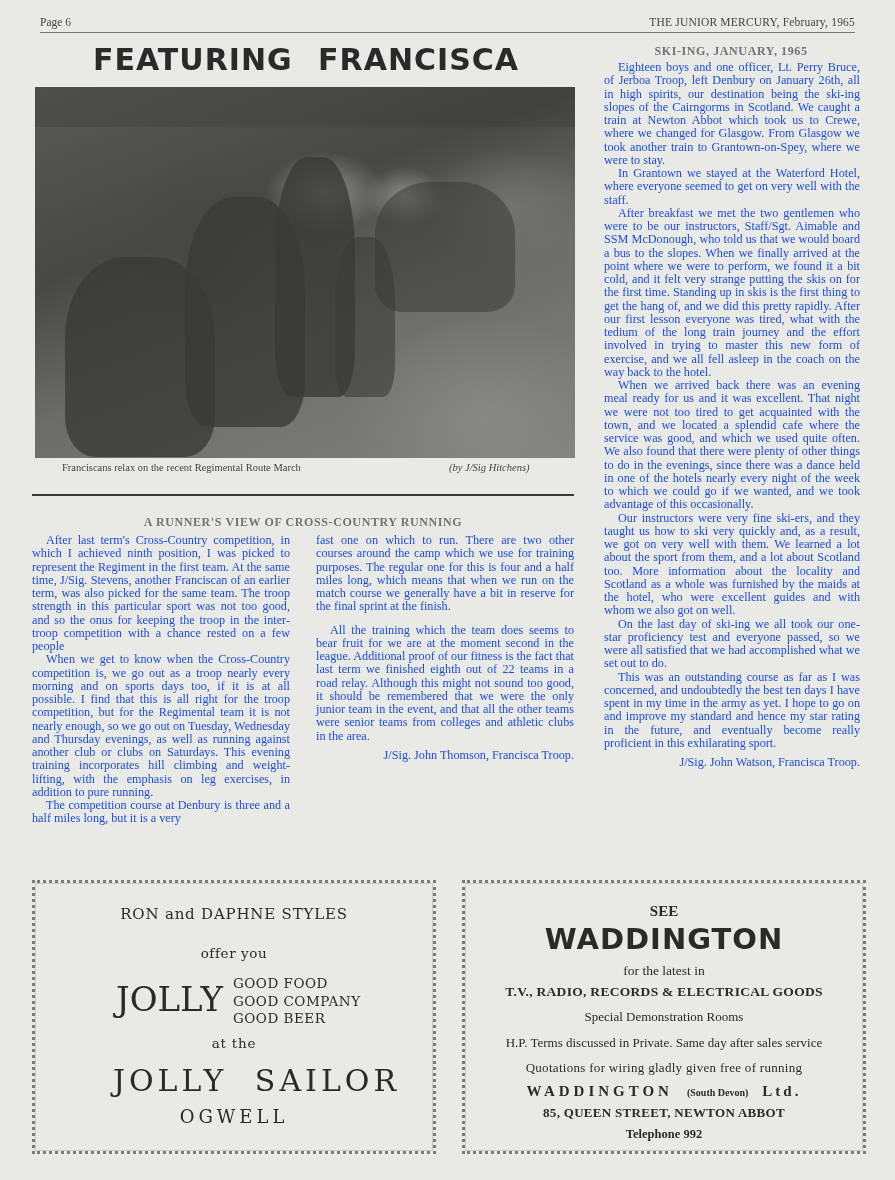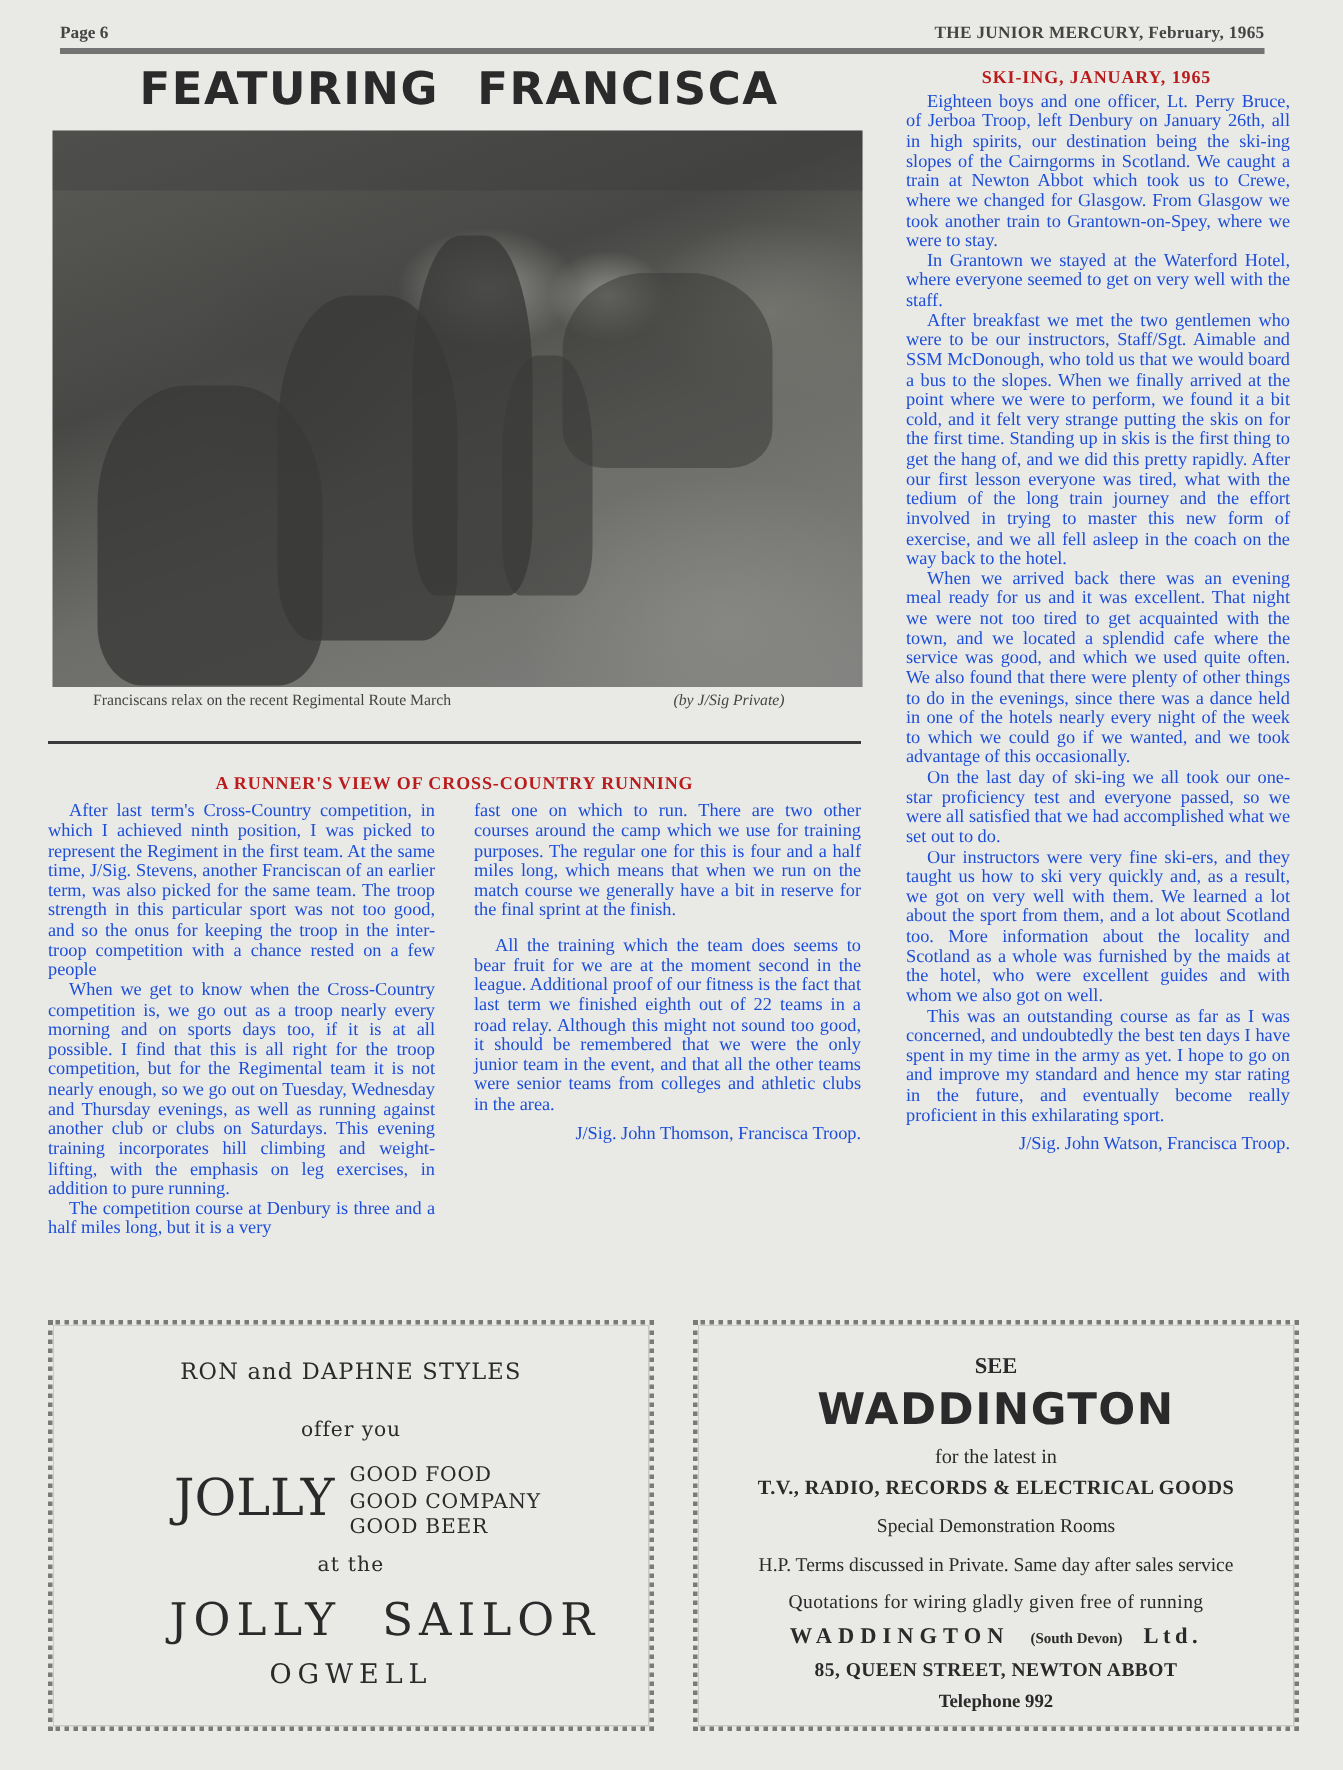--- a/index.html
+++ b/index.html
@@ -5,24 +5,23 @@
   html, body { margin: 0; padding: 0; }
   body {
     width: 895px; height: 1180px; overflow: hidden;
     background: #e9e9e6;
     color: #2b2b2b;
     font-family: "Liberation Serif", "DejaVu Serif", serif;
     position: relative;
   }
   .abs { position: absolute; }
   .runhead {
-    left: 40px; right: 52px; top: 16px; height: 16px;
+    left: 40px; right: 40px; top: 16px; height: 16px;
     font-size: 11.5px; color: #444;
-    border-bottom: 4px solid #737373;
-    font-weight: bold;
+    border-bottom: 1px solid #737373;
   }
   .runhead .l { position: absolute; left: 0; top: 0; }
   .runhead .r { position: absolute; right: 0; top: 0; letter-spacing: 0.2px; }
   .title {
     left: 36px; width: 540px; top: 42px; text-align: center;
     font-family: "DejaVu Sans", "Liberation Sans", sans-serif;
     font-weight: bold; font-size: 30px; letter-spacing: 1px; word-spacing: 14px;
     color: #2a2a2a;
   }
   .photo {
@@ -35,21 +34,21 @@
       radial-gradient(ellipse 40px 30px at 370px 110px, rgba(180,180,175,0.6), transparent),
       linear-gradient(160deg, #5a5a57 0%, #474745 35%, #6c6c68 60%, #818180 100%);
     overflow: hidden;
   }
   .photo .fig { position: absolute; background: #3a3a38; border-radius: 40% 40% 20% 20%; opacity: 0.8; }
   .caption { top: 462px; font-size: 10.5px; color: #444; }
   .caption.l { left: 62px; }
   .caption.r { left: 449px; font-style: italic; }
   .rule { left: 32px; width: 542px; top: 494px; height: 0; border-top: 2px solid #3a3a3a; }
   .h2 {
-    font-weight: bold; font-size: 12px; letter-spacing: 0.6px; text-align: center; color: #b91c1c;
+    font-weight: bold; font-size: 12px; letter-spacing: 0.6px; text-align: center; color: #737373;
   }
   .col {
     font-size: 12.2px; line-height: 13.25px; text-align: justify; color: #1d4ed8;
   }
   .col p { margin: 0; text-indent: 14px; }
   .col p + p { margin-top: 0; }
   .col .gap { margin-top: 10px; }
   .sig { text-align: right; margin-top: 6px !important; text-indent: 0 !important; }
   .ad {
     border: 3px dotted #7a7a76;
@@ -73,21 +72,21 @@
 
 <div class="abs photo" title="Group of uniformed soldiers in berets resting on a grassy bank">
   <div class="fig" style="left:30px;top:170px;width:150px;height:200px;"></div>
   <div class="fig" style="left:150px;top:110px;width:120px;height:230px;"></div>
   <div class="fig" style="left:240px;top:70px;width:80px;height:240px;"></div>
   <div class="fig" style="left:300px;top:150px;width:60px;height:160px;opacity:.6"></div>
   <div class="fig" style="left:340px;top:95px;width:140px;height:130px;opacity:.55"></div>
   <div class="fig" style="left:0;top:0;width:540px;height:40px;border-radius:0;opacity:.35"></div>
 </div>
 <div class="abs caption l">Franciscans relax on the recent Regimental Route March</div>
-<div class="abs caption r">(by J/Sig Private)</div>
+<div class="abs caption r">(by J/Sig Hitchens)</div>
 
 <div class="abs rule"></div>
 
 <div class="abs h2" style="left:32px;width:542px;top:515px;">A RUNNER'S VIEW OF CROSS-COUNTRY RUNNING</div>
 
 <div class="abs col" style="left:32px;width:258px;top:534px;">
   <p>After last term's Cross-Country competition, in which I achieved ninth position, I was picked to represent the Regiment in the first team. At the same time, J/Sig. Stevens, another Franciscan of an earlier term, was also picked for the same team. The troop strength in this particular sport was not too good, and so the onus for keeping the troop in the inter-troop competition with a chance rested on a few people</p>
   <p>When we get to know when the Cross-Country competition is, we go out as a troop nearly every morning and on sports days too, if it is at all possible. I find that this is all right for the troop competition, but for the Regimental team it is not nearly enough, so we go out on Tuesday, Wednesday and Thursday evenings, as well as running against another club or clubs on Saturdays. This evening training incorporates hill climbing and weight-lifting, with the emphasis on leg exercises, in addition to pure running.</p>
   <p>The competition course at Denbury is three and a half miles long, but it is a very</p>
 </div>
@@ -98,22 +97,22 @@
   <p class="sig">J/Sig. John Thomson, Francisca Troop.</p>
 </div>
 
 <div class="abs h2" style="left:600px;width:262px;top:44px;">SKI-ING, JANUARY, 1965</div>
 
 <div class="abs col" style="left:604px;width:256px;top:61px;">
   <p>Eighteen boys and one officer, Lt. Perry Bruce, of Jerboa Troop, left Denbury on January 26th, all in high spirits, our destination being the ski-ing slopes of the Cairngorms in Scotland. We caught a train at Newton Abbot which took us to Crewe, where we changed for Glasgow. From Glasgow we took another train to Grantown-on-Spey, where we were to stay.</p>
   <p>In Grantown we stayed at the Waterford Hotel, where everyone seemed to get on very well with the staff.</p>
   <p>After breakfast we met the two gentlemen who were to be our instructors, Staff/Sgt. Aimable and SSM McDonough, who told us that we would board a bus to the slopes. When we finally arrived at the point where we were to perform, we found it a bit cold, and it felt very strange putting the skis on for the first time. Standing up in skis is the first thing to get the hang of, and we did this pretty rapidly. After our first lesson everyone was tired, what with the tedium of the long train journey and the effort involved in trying to master this new form of exercise, and we all fell asleep in the coach on the way back to the hotel.</p>
   <p>When we arrived back there was an evening meal ready for us and it was excellent. That night we were not too tired to get acquainted with the town, and we located a splendid cafe where the service was good, and which we used quite often. We also found that there were plenty of other things to do in the evenings, since there was a dance held in one of the hotels nearly every night of the week to which we could go if we wanted, and we took advantage of this occasionally.</p>
+  <p>Our instructors were very fine ski-ers, and they taught us how to ski very quickly and, as a result, we got on very well with them. We learned a lot about the sport from them, and a lot about Scotland too. More information about the locality and Scotland as a whole was furnished by the maids at the hotel, who were excellent guides and with whom we also got on well.</p>
   <p>On the last day of ski-ing we all took our one-star proficiency test and everyone passed, so we were all satisfied that we had accomplished what we set out to do.</p>
-  <p>Our instructors were very fine ski-ers, and they taught us how to ski very quickly and, as a result, we got on very well with them. We learned a lot about the sport from them, and a lot about Scotland too. More information about the locality and Scotland as a whole was furnished by the maids at the hotel, who were excellent guides and with whom we also got on well.</p>
   <p>This was an outstanding course as far as I was concerned, and undoubtedly the best ten days I have spent in my time in the army as yet. I hope to go on and improve my standard and hence my star rating in the future, and eventually become really proficient in this exhilarating sport.</p>
   <p class="sig">J/Sig. John Watson, Francisca Troop.</p>
 </div>
 
 <div class="abs ad ad1">
   <div class="line slab" style="top:22px;font-size:15px;letter-spacing:0.8px;">RON and DAPHNE STYLES</div>
   <div class="line slab" style="top:62px;font-size:13.5px;letter-spacing:0.6px;">offer you</div>
   <div class="abs slab" style="left:81px;top:96px;font-size:34px;text-align:right;">JOLLY</div>
   <div class="abs slab" style="left:198px;top:92px;font-size:13.5px;line-height:17.5px;text-align:left;letter-spacing:0.5px;">
     <div>GOOD FOOD</div>

